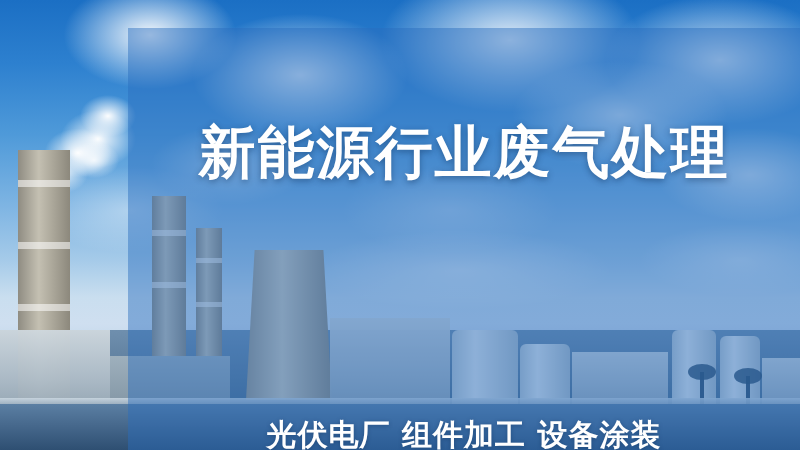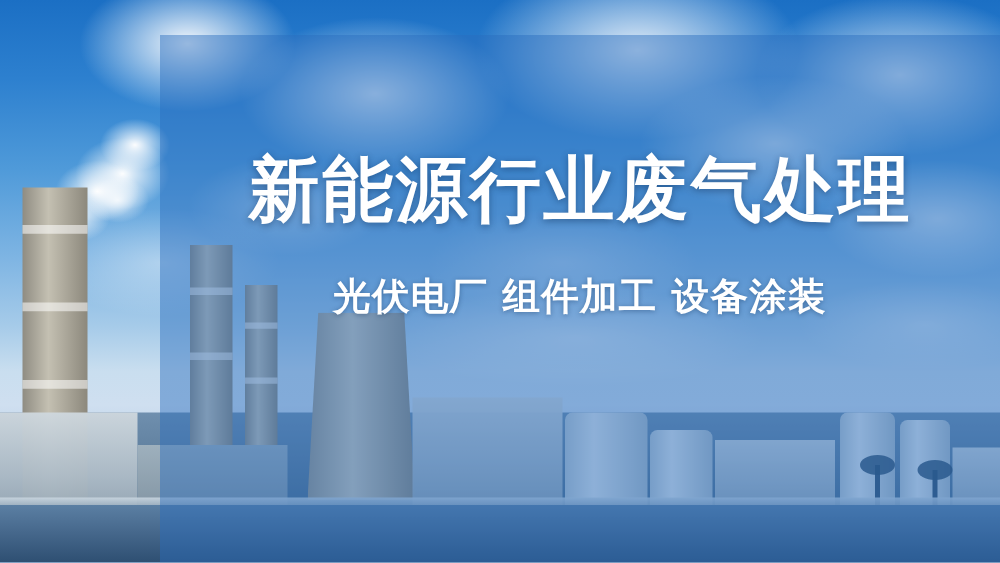--- a/index.html
+++ b/index.html
@@ -149,20 +149,21 @@
     position: absolute;
     left: 128px;
     top: 28px;
     width: 672px;
     height: 422px;
     display: flex;
     flex-direction: column;
     align-items: center;
     padding-top: 96px;
     box-sizing: border-box;
+    justify-content: space-between;
   }
   .headline {
     font-family: "DejaVu Sans", sans-serif;
     font-weight: bold;
     font-size: 57px;
     line-height: 1;
     color: #ffffff;
     letter-spacing: 2px;
     text-shadow: 0 2px 6px rgba(10,40,80,0.45);
     white-space: nowrap;

